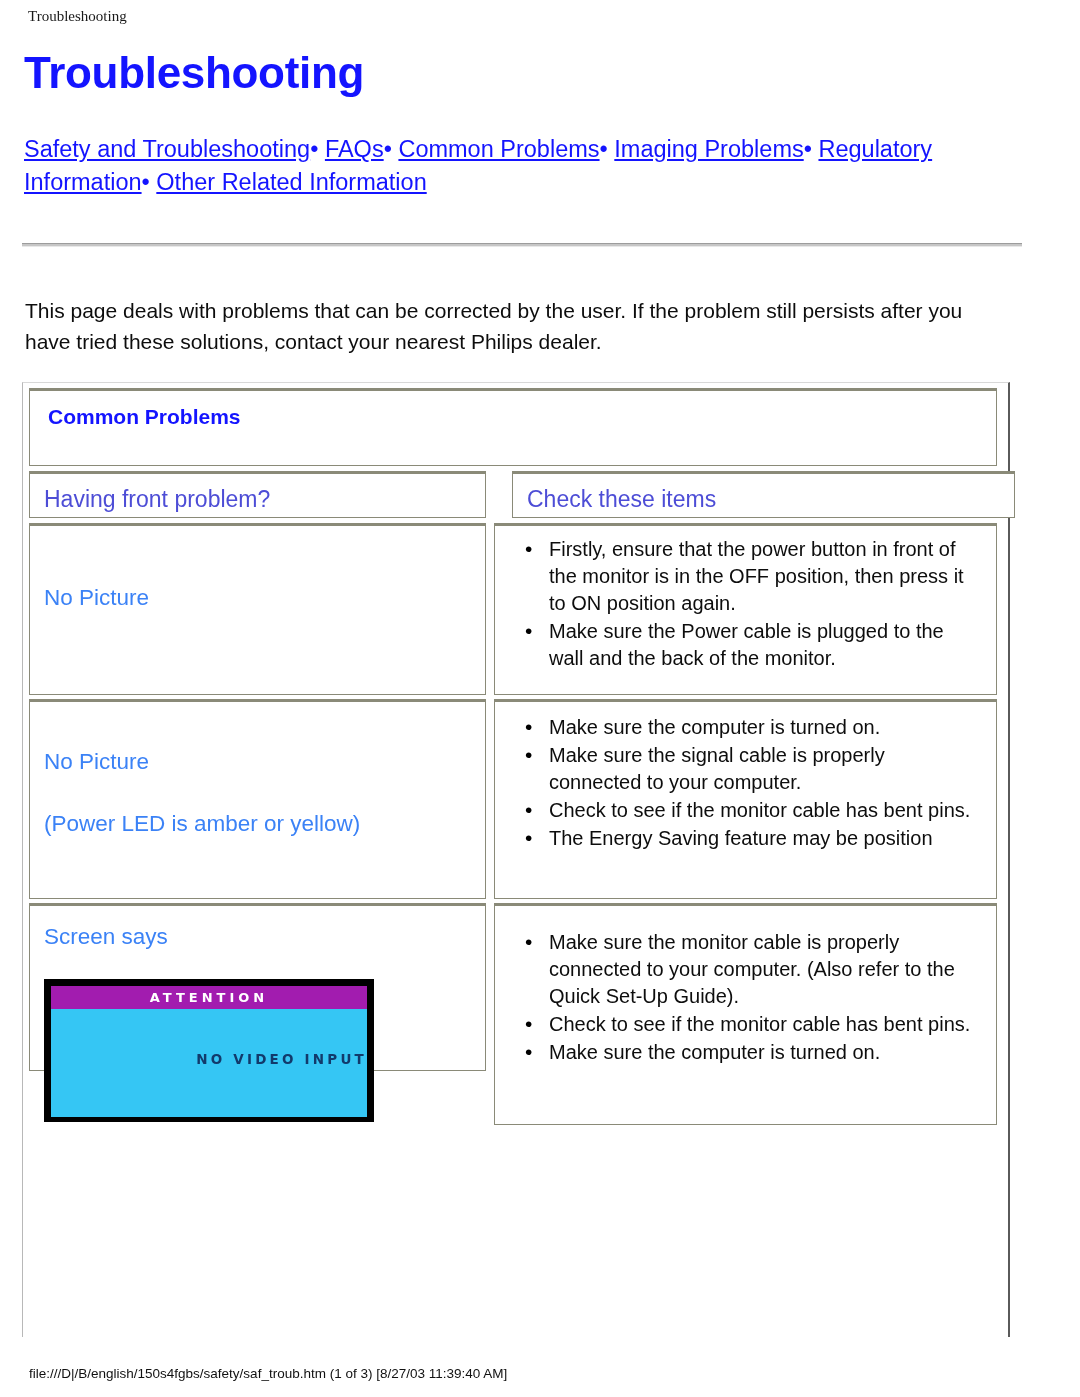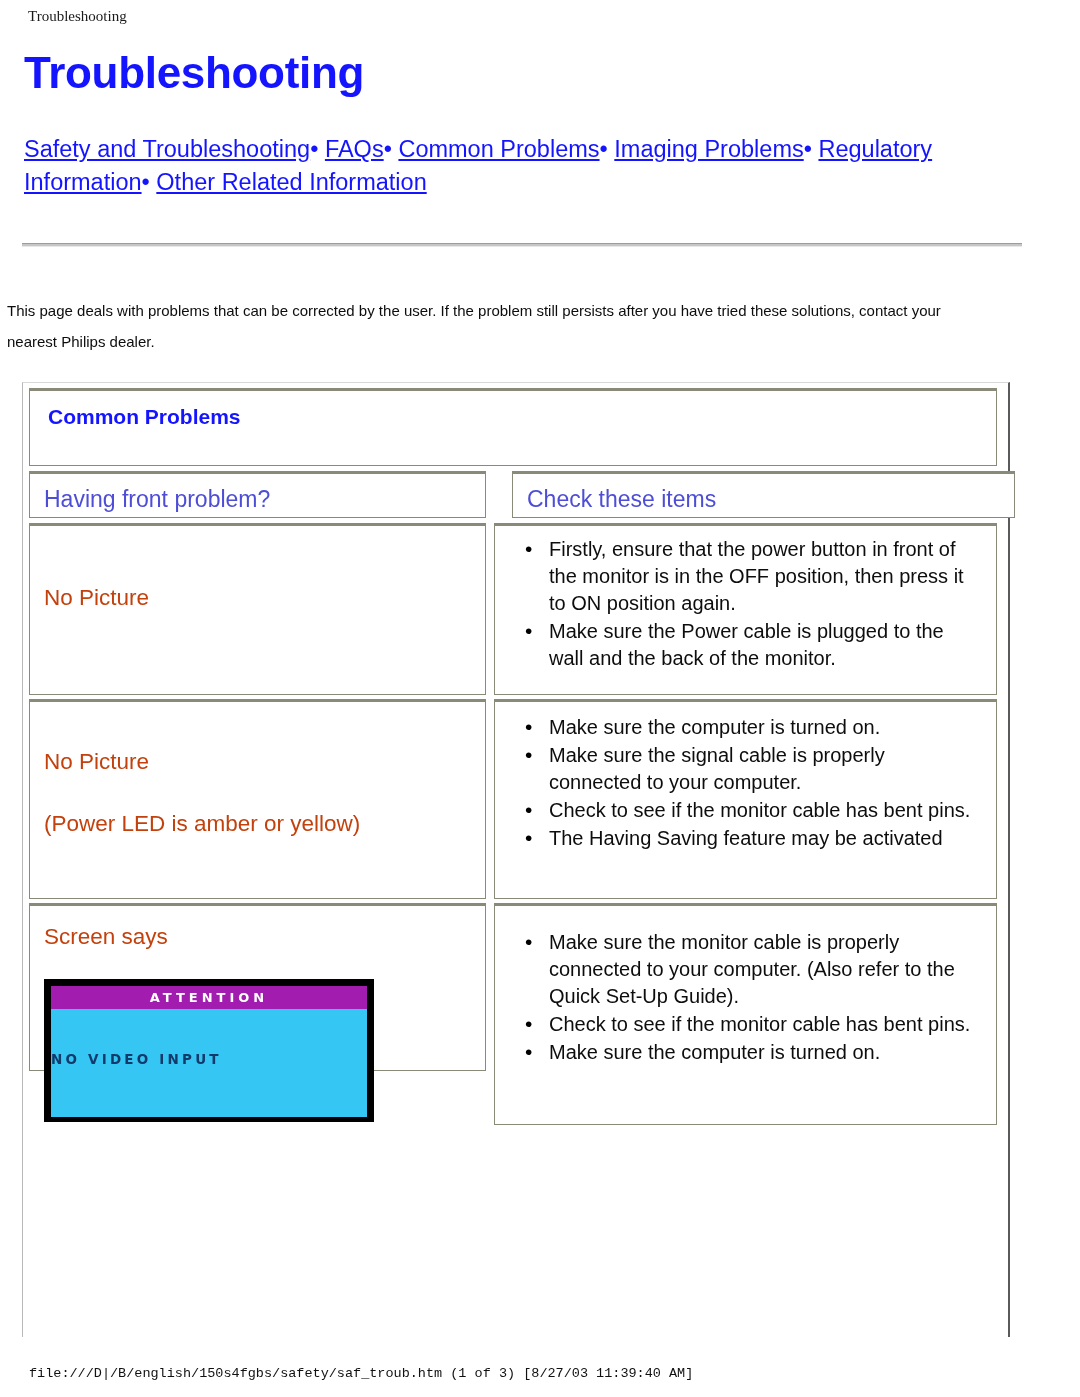--- a/index.html
+++ b/index.html
@@ -23,21 +23,21 @@
     top: 7px;
     font-family: "Liberation Serif", serif;
     font-size: 15px;
     line-height: 18px;
     color: #1a1a1a;
   }
   .running-foot {
     position: absolute;
     left: 29px;
     top: 1366px;
-    font-family: Liberation Mono, monospace;
+    font-family: Liberation Sans, sans-serif;
     font-size: 13.5px;
     line-height: 16px;
     color: #111111;
     white-space: nowrap;
   }
 
   
   .page {
     position: absolute;
     left: 0;
@@ -80,24 +80,24 @@
     top: 243px;
     width: 1000px;
     height: 2px;
     border-top: 1px solid #9c9c9c;
     border-bottom: 1px solid #e8e8e8;
     background: #c6c6c6;
   }
 
   .intro {
     position: absolute;
-    left: 7px;
+    left: 25px;
     top: 295px;
     width: 980px;
-    font-size: 15px;
+    font-size: 21px;
     line-height: 31px;
     color: #0d0d0d;
   }
 
   
   .outer-frame {
     position: absolute;
     left: 22px;
     top: 382px;
     width: 988px;
@@ -135,21 +135,21 @@
   .col-head {
     font-size: 23px;
     color: #4d4dd6;
     padding: 12px 0 0 14px;
     white-space: nowrap;
   }
 
   .problem-text {
     font-size: 22.5px;
     line-height: 35px;
-    color: #c2410c;
+    color: #3b82f6;
     padding-left: 14px;
   }
 
   ul.checks {
     margin: 0;
     padding: 0 14px 0 52px;
     list-style: none;
   }
   ul.checks li {
     position: relative;
@@ -193,21 +193,21 @@
   }
   .attention-body {
     height: 108px;
     background: #35c6f4;
     position: relative;
   }
   .attention-msg {
     position: absolute;
     width: 100%;
     top: 42px;
-    text-align: left;
+    text-align: right;
     color: #123a6b;
     font-size: 13.5px;
     font-weight: bold;
     letter-spacing: 3.2px;
     font-family: "DejaVu Sans", sans-serif;
   }
 </style>
 </head>
 <body>
 
@@ -262,21 +262,21 @@
         <div class="problem-text">No Picture</div>
         <div class="problem-text" style="margin-top:27px;">(Power LED is amber or yellow)</div>
       </div>
     </div>
     <div class="cell" style="left:471px; top:316px; width:503px; height:200px;">
       <div class="cell-inner" style="padding-top:12px;">
         <ul class="checks">
           <li>Make sure the computer is turned on.</li>
           <li>Make sure the signal cable is properly connected to your computer.</li>
           <li>Check to see if the monitor cable has bent pins.</li>
-          <li>The Having Saving feature may be activated</li>
+          <li>The Energy Saving feature may be position</li>
         </ul>
       </div>
     </div>
 
     <div class="cell" style="left:6px; top:520px; width:457px; height:168px;">
       <div class="cell-inner" style="padding-top:13px;">
         <div class="problem-text">Screen says</div>
         <div class="attention-img">
           <div class="attention-bar">ATTENTION</div>
           <div class="attention-body">

